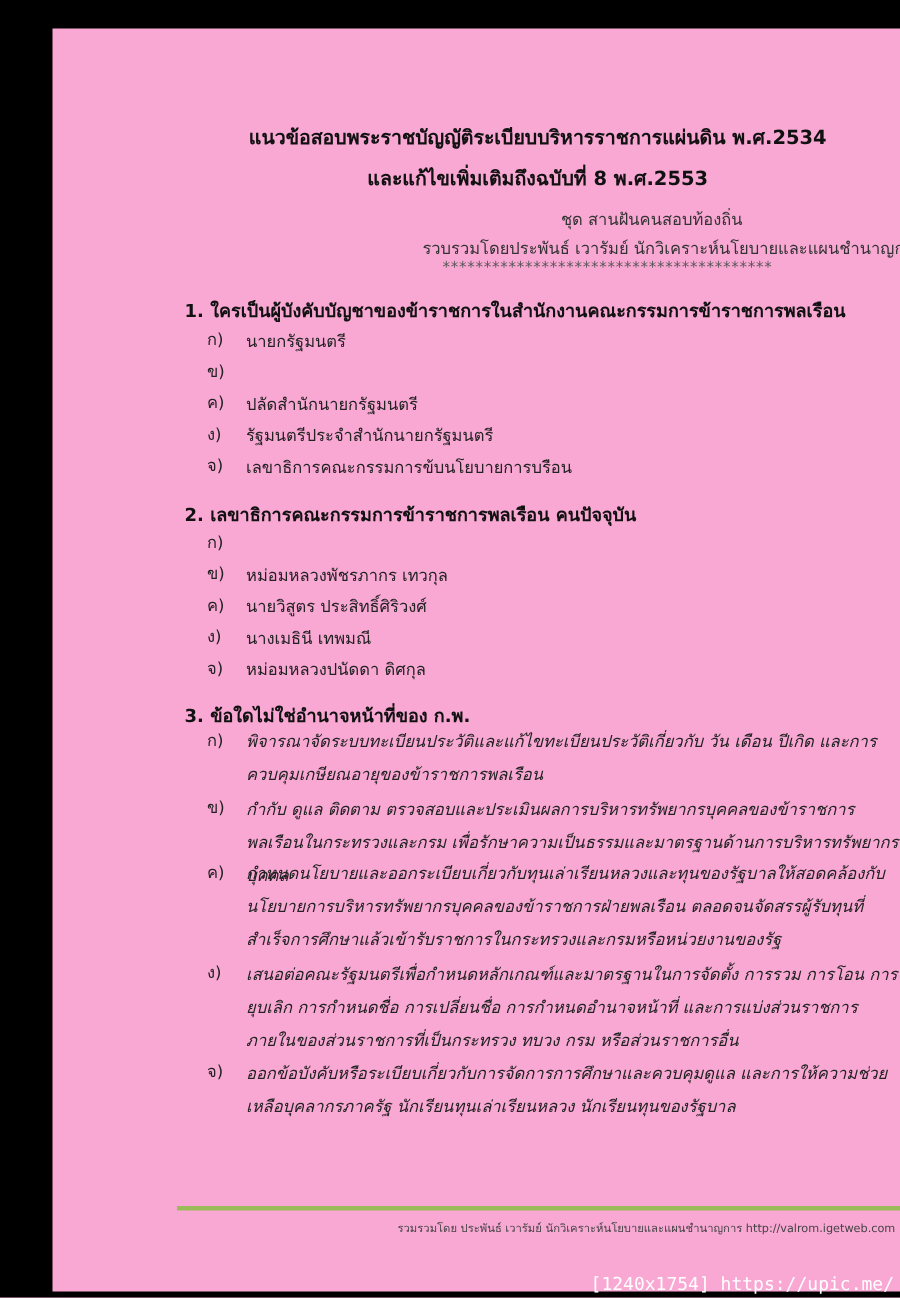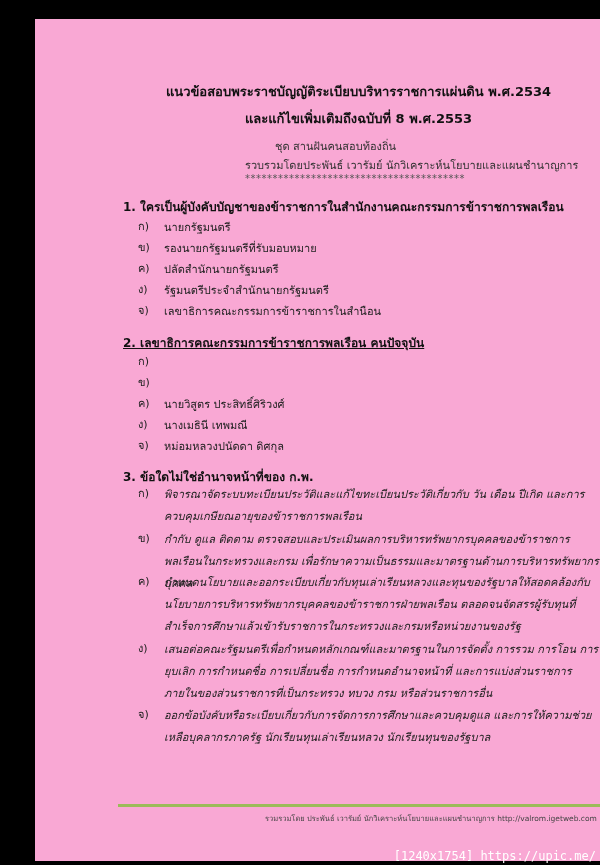--- a/index.html
+++ b/index.html
@@ -12,21 +12,21 @@
       background: #f9a8d4;
       margin-left: 32px;
     }
     .title {
       position: absolute; left: 0; width: 597px; text-align: center;
       font-weight: bold; font-size: 13px; color: #111;
     }
     .title1 { top: 62px; left: 50px; width: 547px; }
     .title2 { top: 89px; left: 50px; width: 547px; }
     .sub {
-      position: absolute; text-align: left; font-size: 11px; color: #333;
+      position: absolute; text-align: right; font-size: 11px; color: #333;
     }
     .sub1 { top: 118px; left: 240px; width: 220px; }
     .sub2 { top: 137px; left: 210px; width: 370px; }
     .stars { top: 154px; left: 210px; width: 270px; letter-spacing: 0.5px; font-size: 10px; color: #555; }
     .q {
       position: absolute; left: 88px; font-weight: bold; font-size: 12px; color: #111; white-space: nowrap;
     }
     .opt {
       position: absolute; left: 103px; font-size: 11px; color: #222; display: flex; white-space: nowrap;
     }
@@ -56,41 +56,41 @@
   <div class="sub sub2">รวบรวมโดยประพันธ์ เวารัมย์ นักวิเคราะห์นโยบายและแผนชำนาญการ</div>
   <div class="sub stars">****************************************</div>
 
   <div class="q" style="top:178px;">1.  ใครเป็นผู้บังคับบัญชาของข้าราชการในสำนักงานคณะกรรมการข้าราชการพลเรือน</div>
   <div class="opt" style="top:198px;">
       <span class="mark">ก)</span>
       <span class="txt">นายกรัฐมนตรี</span>
     </div>
   <div class="opt" style="top:219px;">
       <span class="mark">ข)</span>
-      <span class="txt">รองนายกรัฐมนตรีที่รับมอบหมาย</span>
     </div>
   <div class="opt" style="top:240px;">
       <span class="mark">ค)</span>
       <span class="txt">ปลัดสำนักนายกรัฐมนตรี</span>
     </div>
   <div class="opt" style="top:261px;">
       <span class="mark">ง)</span>
       <span class="txt">รัฐมนตรีประจำสำนักนายกรัฐมนตรี</span>
     </div>
   <div class="opt" style="top:282px;">
       <span class="mark">จ)</span>
-      <span class="txt">เลขาธิการคณะกรรมการข้าราชการในสำนือน</span>
+      <span class="txt">เลขาธิการคณะกรรมการข้บนโยบายการบรือน</span>
     </div>
 
-  <div class="q" style="top:314px;text-decoration:underline;">2. เลขาธิการคณะกรรมการข้าราชการพลเรือน คนปัจจุบัน</div>
+  <div class="q" style="top:314px;">2. เลขาธิการคณะกรรมการข้าราชการพลเรือน คนปัจจุบัน</div>
   <div class="opt" style="top:333px;">
       <span class="mark">ก)</span>
     </div>
   <div class="opt" style="top:354px;">
       <span class="mark">ข)</span>
+      <span class="txt">หม่อมหลวงพัชรภากร เทวกุล</span>
     </div>
   <div class="opt" style="top:375px;">
       <span class="mark">ค)</span>
       <span class="txt">นายวิสูตร ประสิทธิ์ศิริวงศ์</span>
     </div>
   <div class="opt" style="top:396px;">
       <span class="mark">ง)</span>
       <span class="txt">นางเมธินี เทพมณี</span>
     </div>
   <div class="opt" style="top:417px;">

